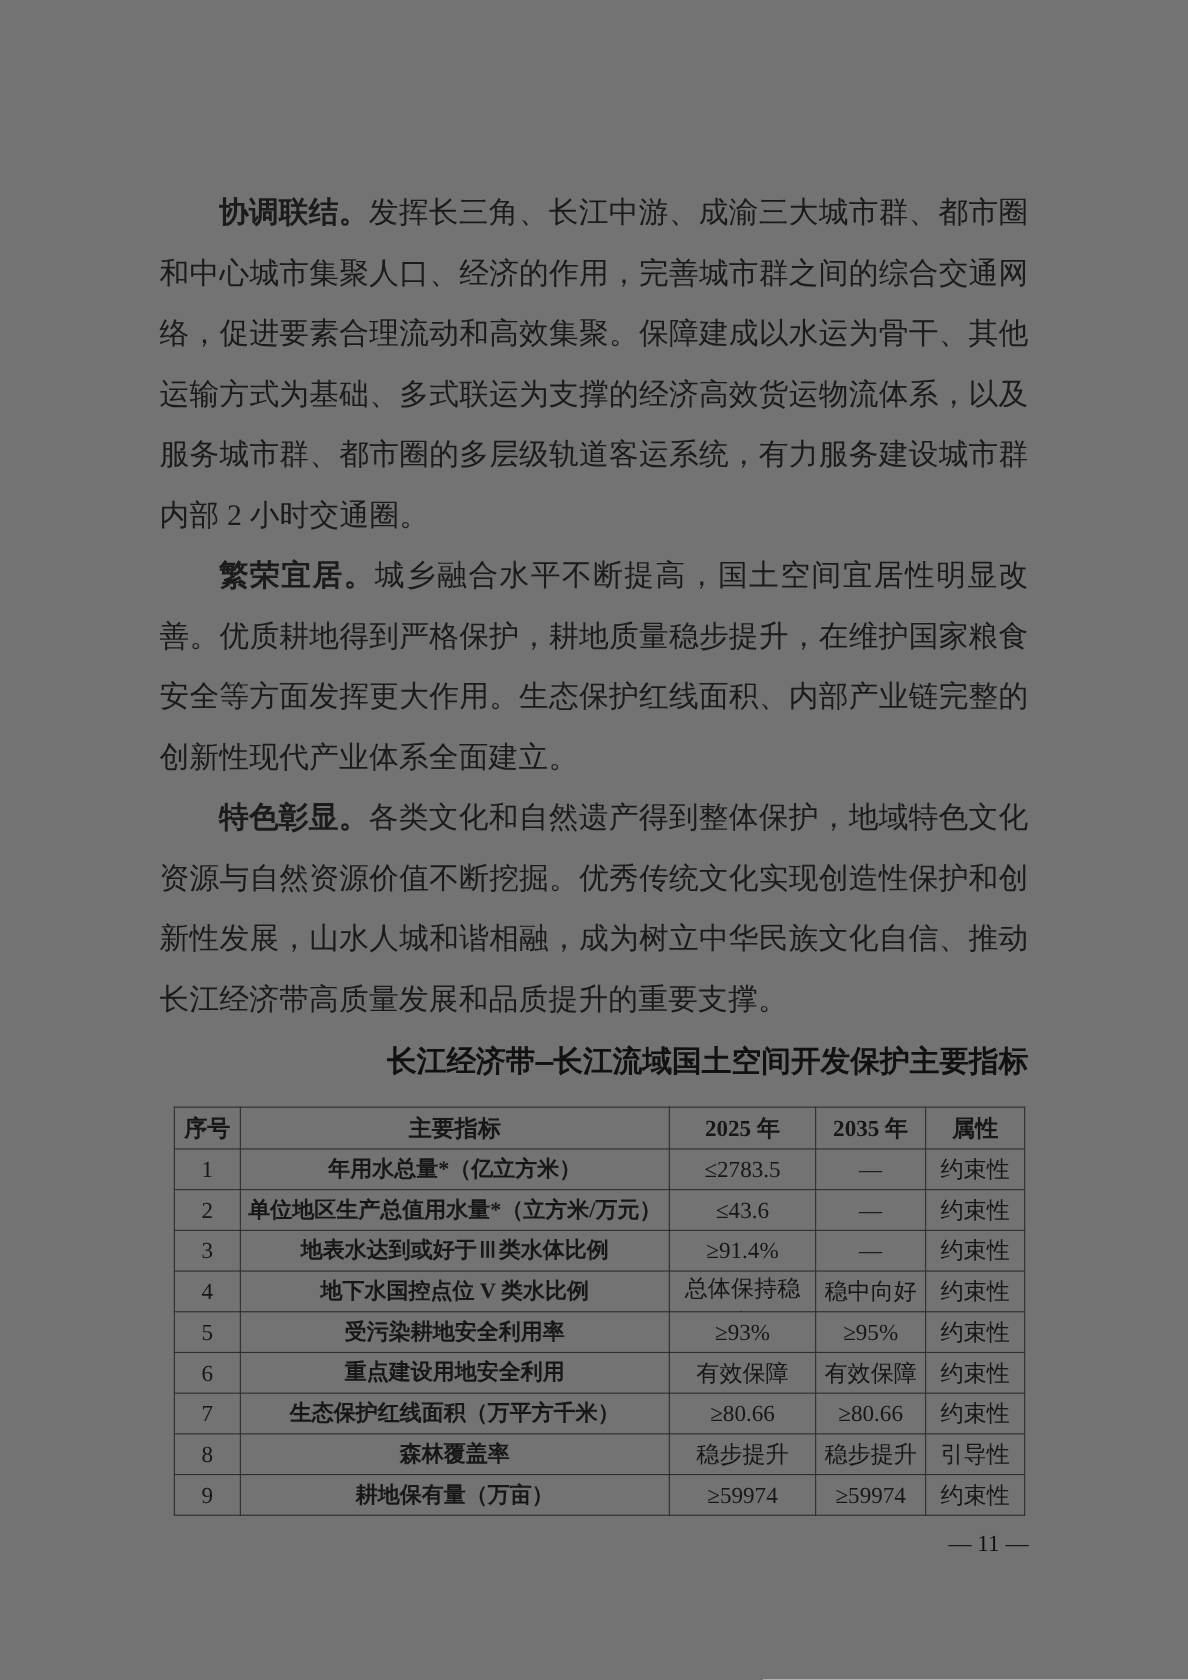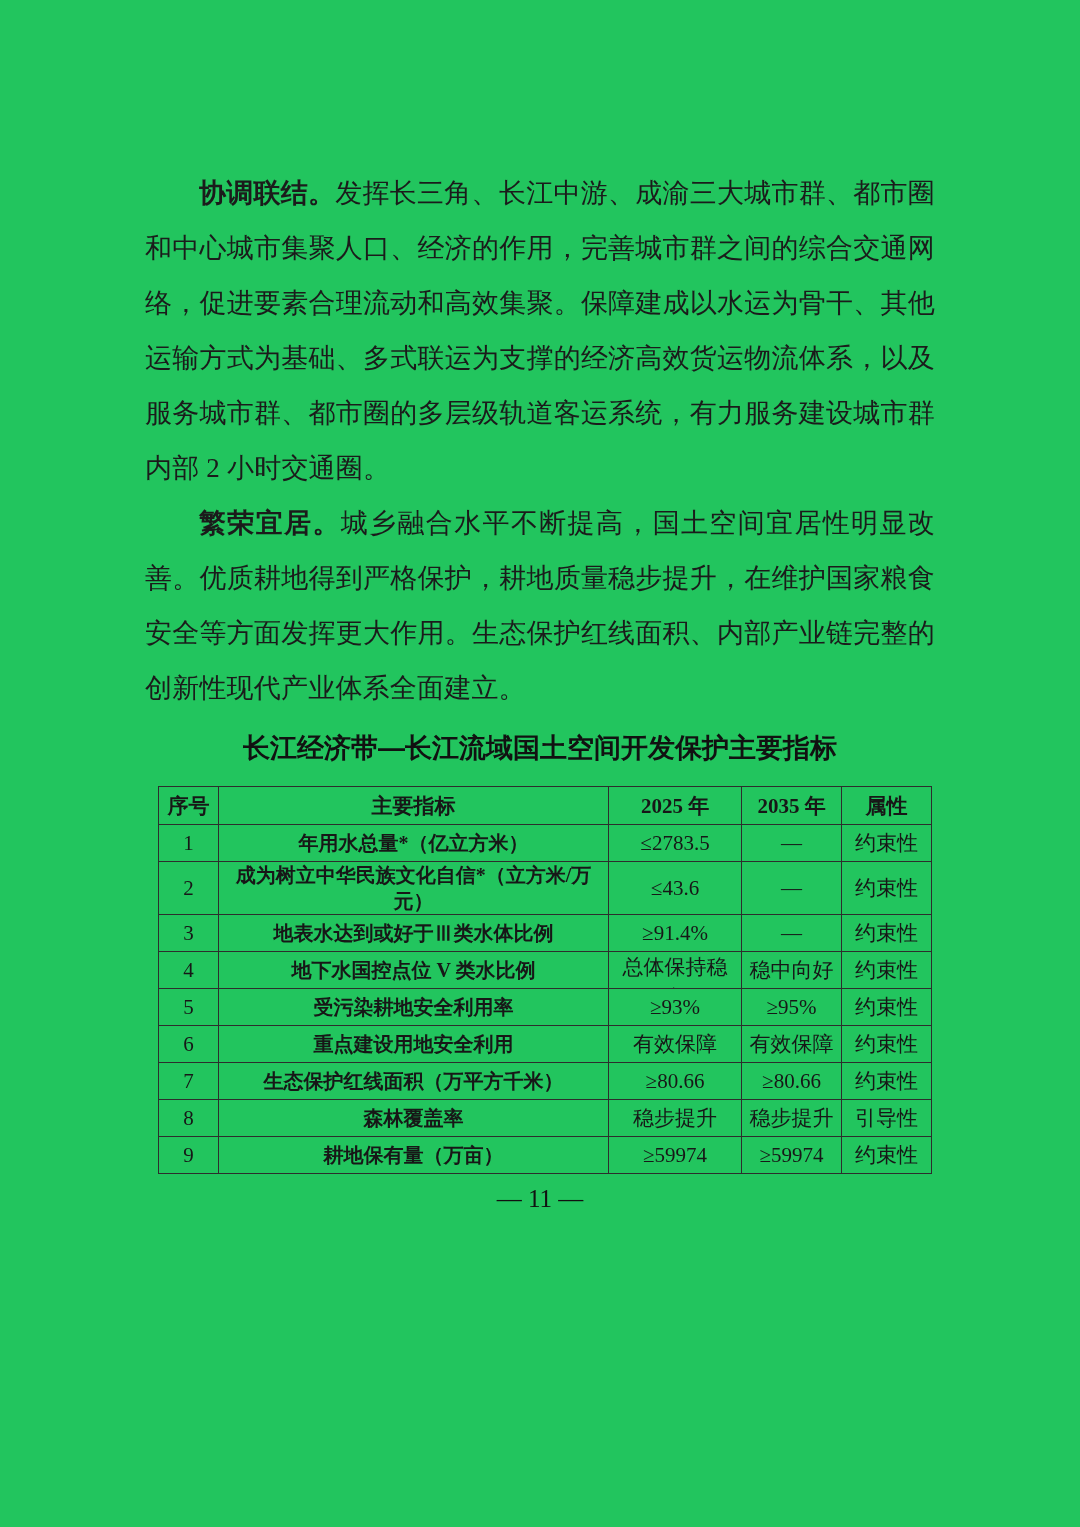--- a/index.html
+++ b/index.html
@@ -1,21 +1,21 @@
 <!DOCTYPE html>
 <html lang="zh"><head>
 <meta charset="utf-8">
 <style>
   html, body { margin: 0; padding: 0; background: #ffffff; }
   .page {
     position: relative;
     width: 1080px;
     height: 1527px;
     margin: 0 auto;
-    background: #22c55e;
+    background: #737373;
     font-family: "Liberation Serif", serif;
     color: #1b1b1b;
     overflow: hidden;
   }
   .content {
     position: absolute;
     top: 166px;
     left: 145px;
     width: 790px;
   }
@@ -23,25 +23,25 @@
     margin: 0;
     font-size: 27px;
     line-height: 55px;
     text-align: justify;
     text-indent: 54px;
     letter-spacing: 0.2px;
   }
   .para .lead { font-weight: bold; }
   .tbl-title {
     margin: 12px 0 0 0;
-    font-family: Liberation Sans, sans-serif;
+    font-family: Liberation Mono, monospace;
     font-weight: 700;
     font-size: 27px;
     line-height: 40px;
-    text-align: center;
+    text-align: right;
     color: #111;
   }
   table.indicators {
     border-collapse: collapse;
     table-layout: fixed;
     width: 773px;
     margin: 18px 0 0 13px;
     font-size: 21px;
     color: #171717;
   }
@@ -70,36 +70,37 @@
     text-align: center;
   }
   .clipinner {
     display: inline-block;
     width: 110px;
     line-height: 31px;
     text-align: center;
   }
   .page-footer {
     margin: 10px 0 0 0;
-    text-align: center;
-    font-size: 25px;
+    text-align: right;
+    font-size: 21px;
     line-height: 30px;
     color: #111;
   }
 </style>
 </head>
 <body>
 
 <div class="page">
   <div class="content">
 
     <p class="para"><span class="lead">协调联结。</span><span>发挥长三角、长江中游、成渝三大城市群、都市圈和中心城市集聚人口、经济的作用，完善城市群之间的综合交通网络，促进要素合理流动和高效集聚。保障建成以水运为骨干、其他运输方式为基础、多式联运为支撑的经济高效货运物流体系，以及服务城市群、都市圈的多层级轨道客运系统，有力服务建设城市群内部 2 小时交通圈。</span></p>
 
     <p class="para"><span class="lead">繁荣宜居。</span><span>城乡融合水平不断提高，国土空间宜居性明显改善。优质耕地得到严格保护，耕地质量稳步提升，在维护国家粮食安全等方面发挥更大作用。生态保护红线面积、内部产业链完整的创新性现代产业体系全面建立。</span></p>
 
+    <p class="para"><span class="lead">特色彰显。</span><span>各类文化和自然遗产得到整体保护，地域特色文化资源与自然资源价值不断挖掘。优秀传统文化实现创造性保护和创新性发展，山水人城和谐相融，成为树立中华民族文化自信、推动长江经济带高质量发展和品质提升的重要支撑。</span></p>
 
     <h2 class="tbl-title">长江经济带—长江流域国土空间开发保护主要指标</h2>
 
     <table class="indicators">
       <colgroup>
         <col style="width:60px">
           <col style="width:390px">
           <col style="width:133px">
           <col style="width:100px">
           <col style="width:90px">
@@ -114,21 +115,21 @@
       </tr>
       <tr>
         <td>1</td>
         <td class="ind">年用水总量*（亿立方米）</td>
         <td>≤2783.5</td>
         <td>—</td>
         <td>约束性</td>
       </tr>
       <tr>
         <td>2</td>
-        <td class="ind">成为树立中华民族文化自信*（立方米/万元）</td>
+        <td class="ind">单位地区生产总值用水量*（立方米/万元）</td>
         <td>≤43.6</td>
         <td>—</td>
         <td>约束性</td>
       </tr>
       <tr>
         <td>3</td>
         <td class="ind">地表水达到或好于Ⅲ类水体比例</td>
         <td>≥91.4%</td>
         <td>—</td>
         <td>约束性</td>

